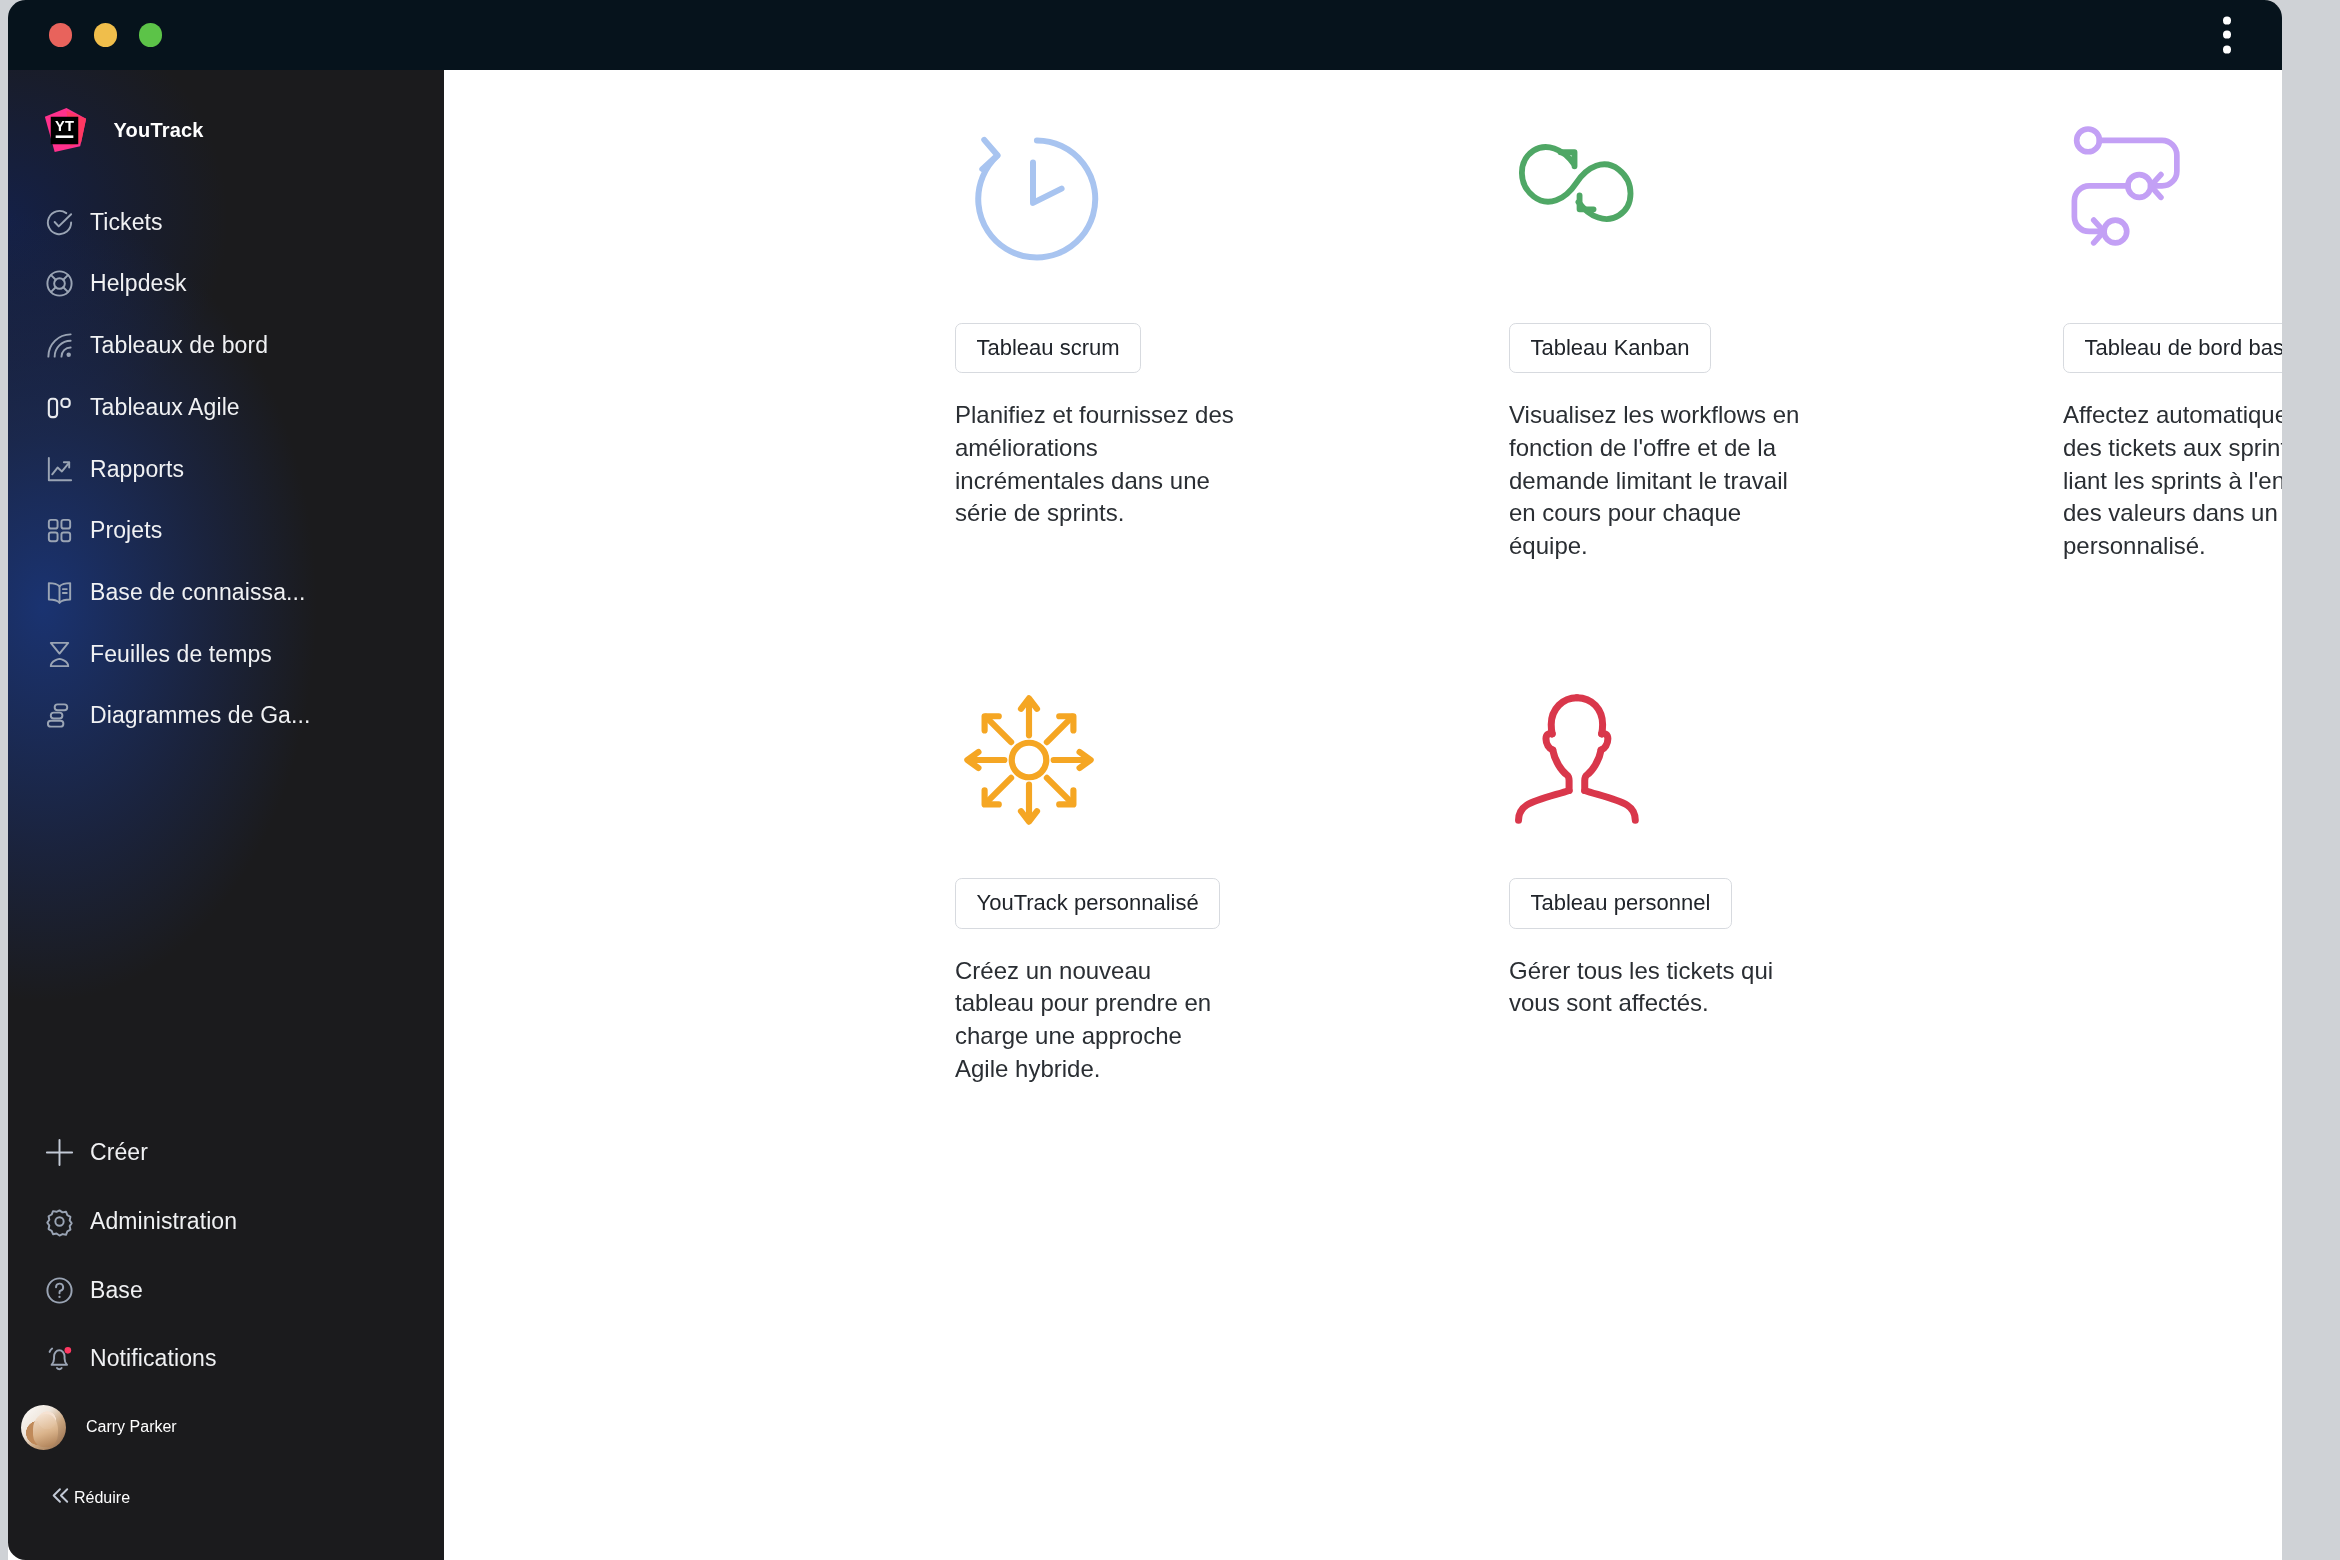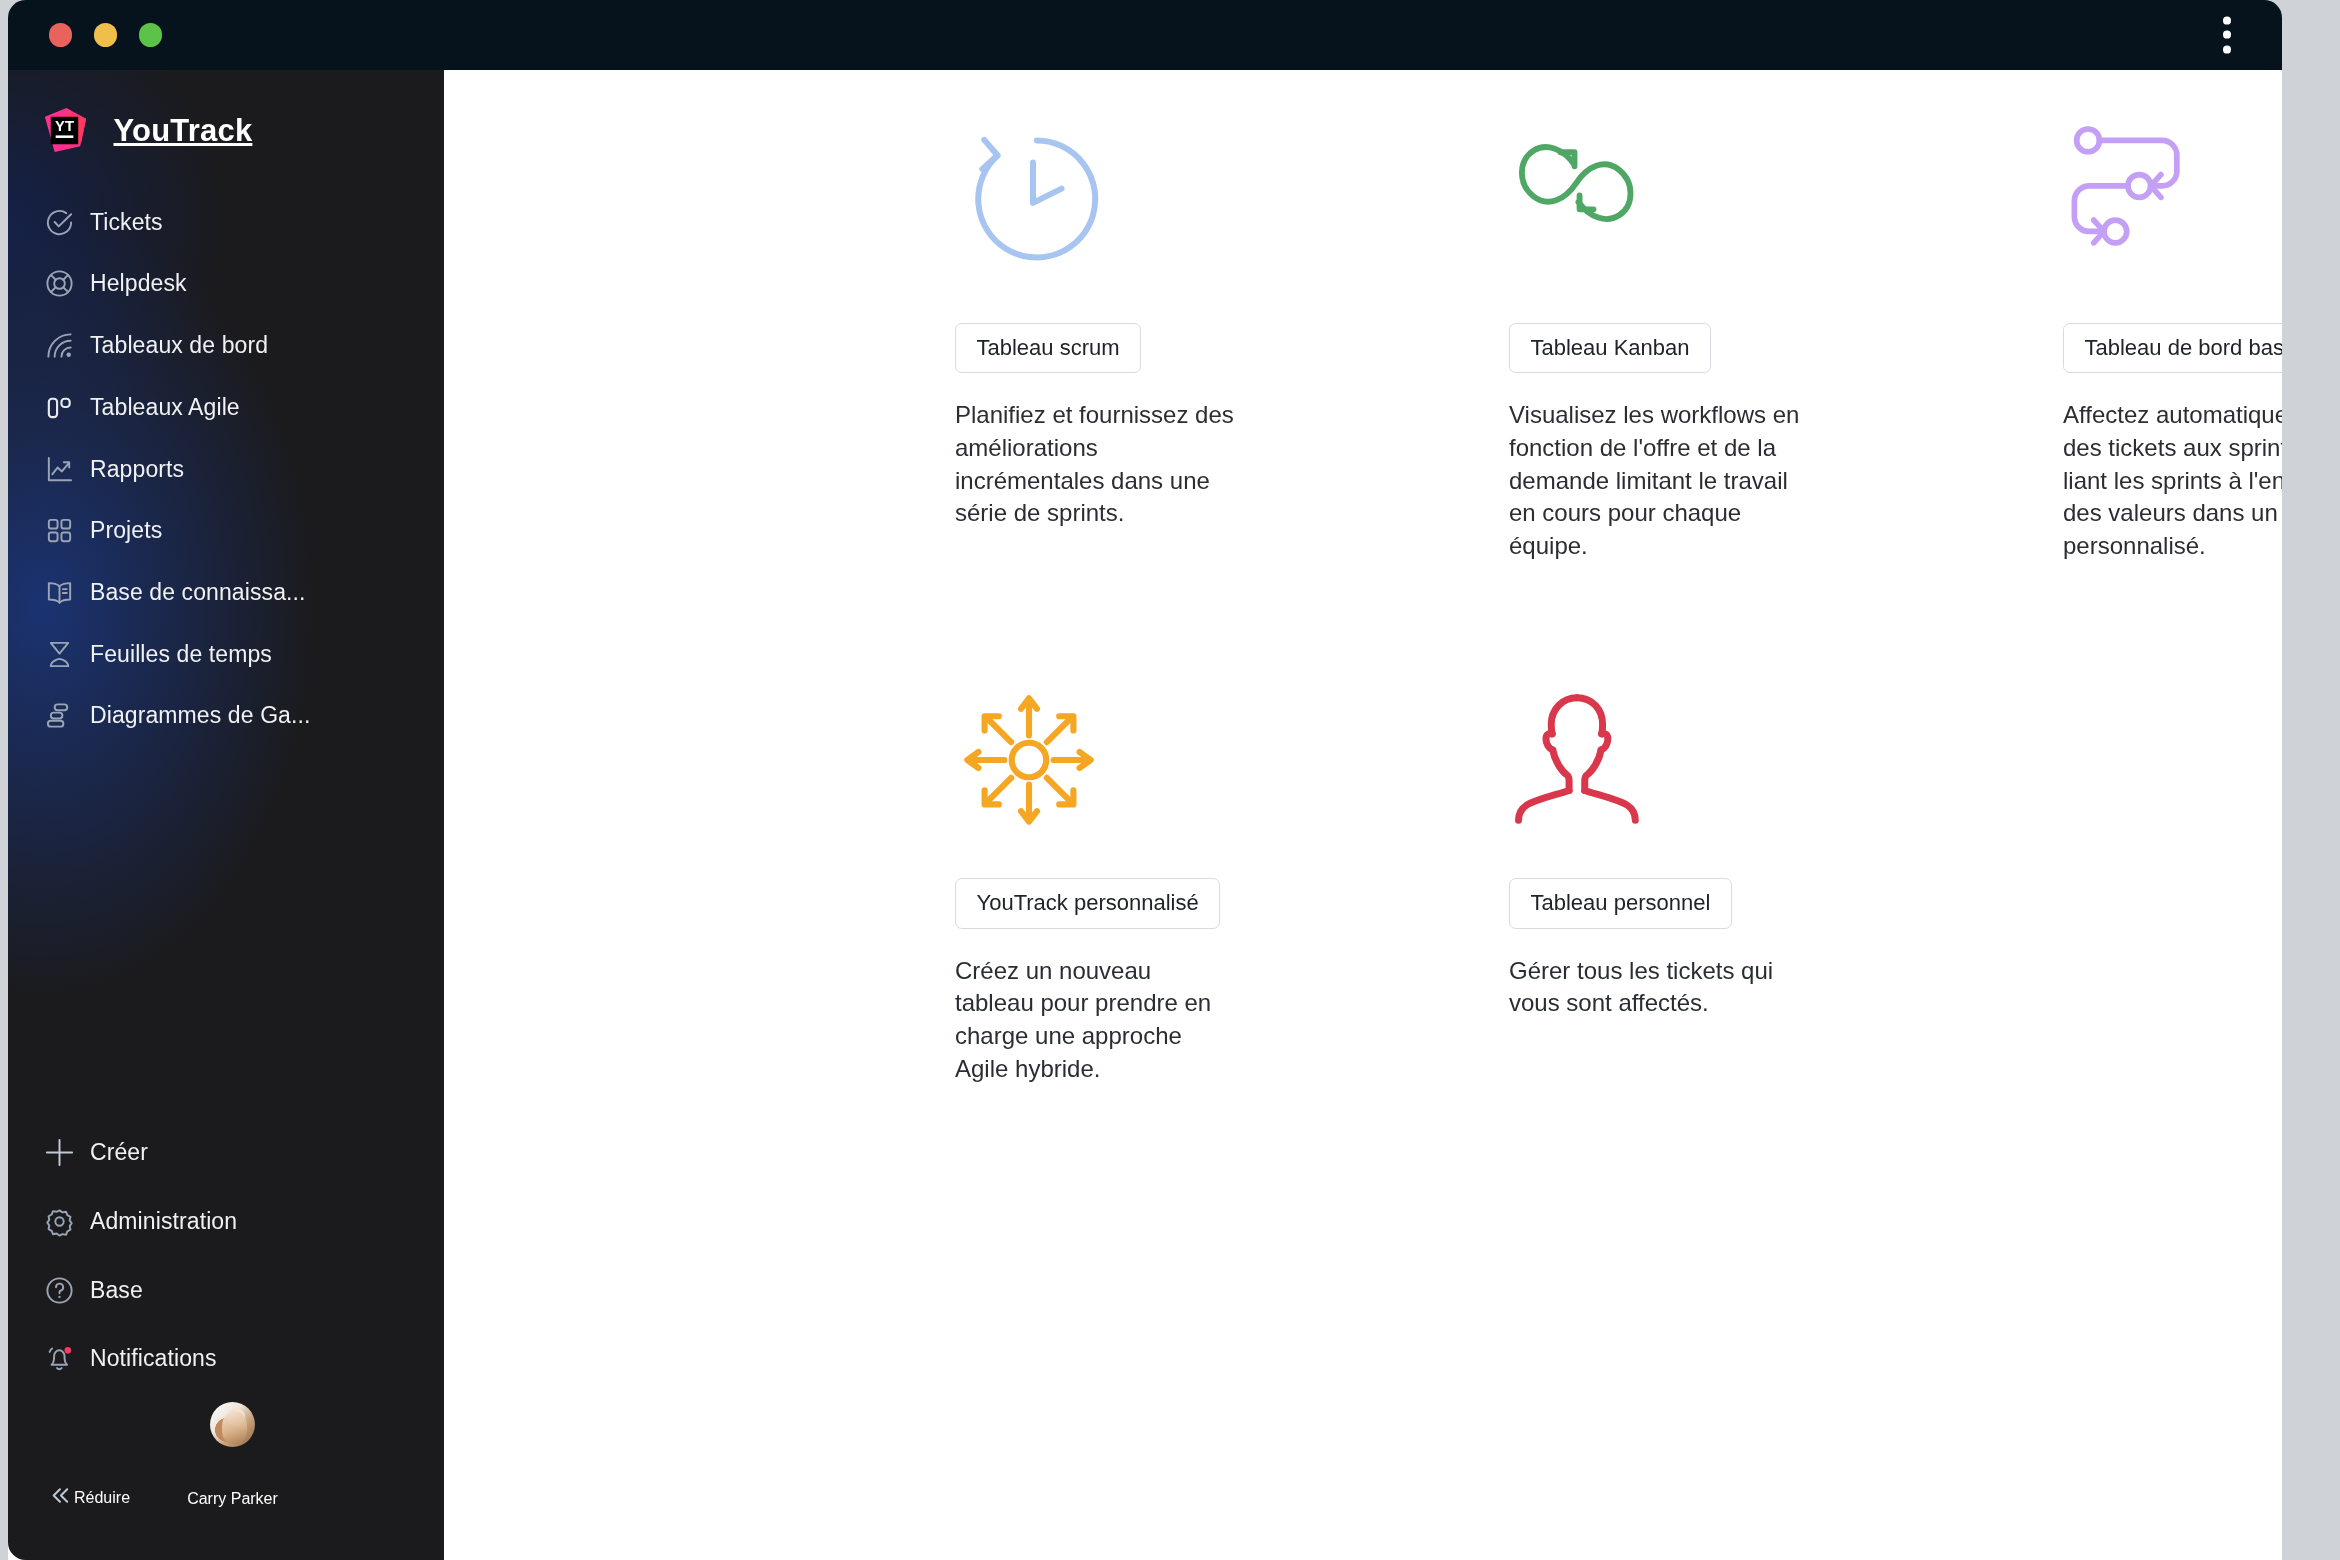--- a/index.html
+++ b/index.html
@@ -45,34 +45,34 @@
     background-image:
        radial-gradient(ellipse 351px 507px at 8% 36%, rgba(26,53,120,.92) 0%, rgba(26,45,100,.45) 48%, rgba(27,27,29,0) 78%),
        radial-gradient(ellipse 293px 293px at 0% 10%, rgba(18,34,84,.75) 0%, rgba(27,27,29,0) 75%);
     display:flex; flex-direction:column;
     position:relative;
     color:#fff;
     border-radius:0 0 0 17.6px;
   }
   .brand { display:flex; align-items:center; gap:21.5px; padding:33px 0 29px 29px; }
   .brand-logo { width:55px; height:55px; position:relative; flex:0 0 55px; }
-  .brand-name { font-size:31px; font-weight:700; letter-spacing:0.2px; color:#fff;text-decoration:underline; }
+  .brand-name { font-size:20px; font-weight:700; letter-spacing:0.2px; color:#fff; }
 
   .nav { display:flex; flex-direction:column; padding-top:9.8px; }
   .nav-item {
     display:flex; align-items:center; gap:14px;
     height:51px; padding-left:35px; margin-bottom:10.7px;
     cursor:pointer;
   }
   .nav-item .ico { width:33px; height:33px; flex:0 0 33px; display:flex; align-items:center; justify-content:center; position:relative; }
   .nav-item .lbl { font-size:23px; color:#f0f1f3; white-space:nowrap; letter-spacing:0.1px; }
 
   .nav-bottom { margin-top:auto; padding-bottom:9.8px; }
   .nav-bottom .nav-item { margin-bottom:17.6px; }
-  .avatar-row { display:flex; align-items:center; gap:43px; height:51px; padding-left:13px; margin-bottom:19.5px; cursor:pointer;flex-direction:column; }
+  .avatar-row { display:flex; align-items:center; gap:20px; height:51px; padding-left:13px; margin-bottom:19.5px; cursor:pointer; }
   .avatar {
     width:45px; height:45px; flex:0 0 45px; border-radius:50%;
     background:
       radial-gradient(circle at 58% 34%, #f6e2d2 0 22%, rgba(246,226,210,0) 23%),
       radial-gradient(circle at 38% 62%, #c08a5a 0 30%, rgba(192,138,90,0) 31%),
       linear-gradient(135deg,#fdfdfd 0%, #efe6dc 38%, #c9a57f 62%, #8d6343 100%);
     overflow:hidden; position:relative;
   }
   .avatar::after{
     content:""; position:absolute; left:26%; top:20%; width:56%; height:74%;

